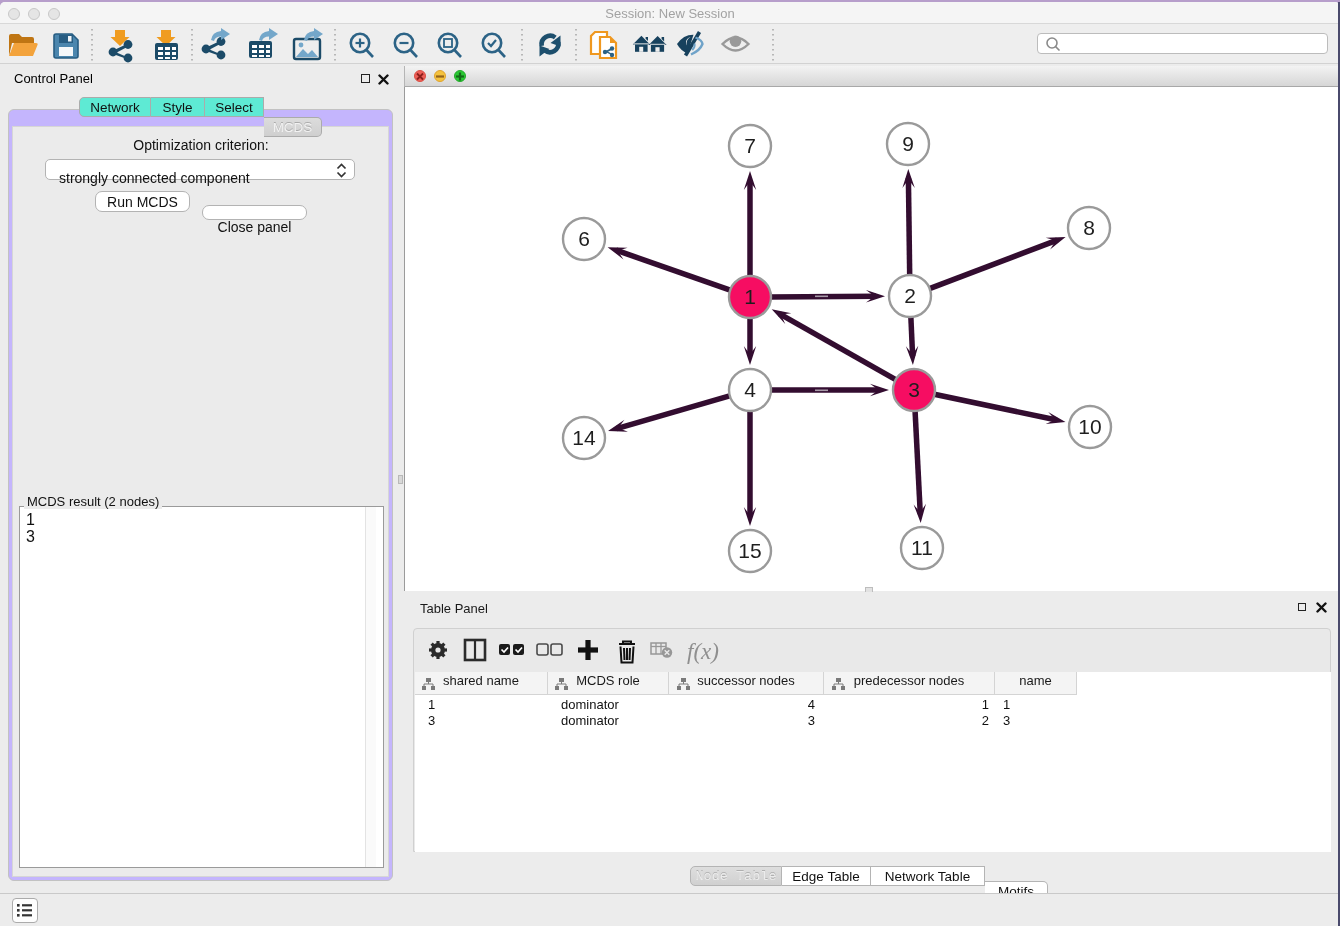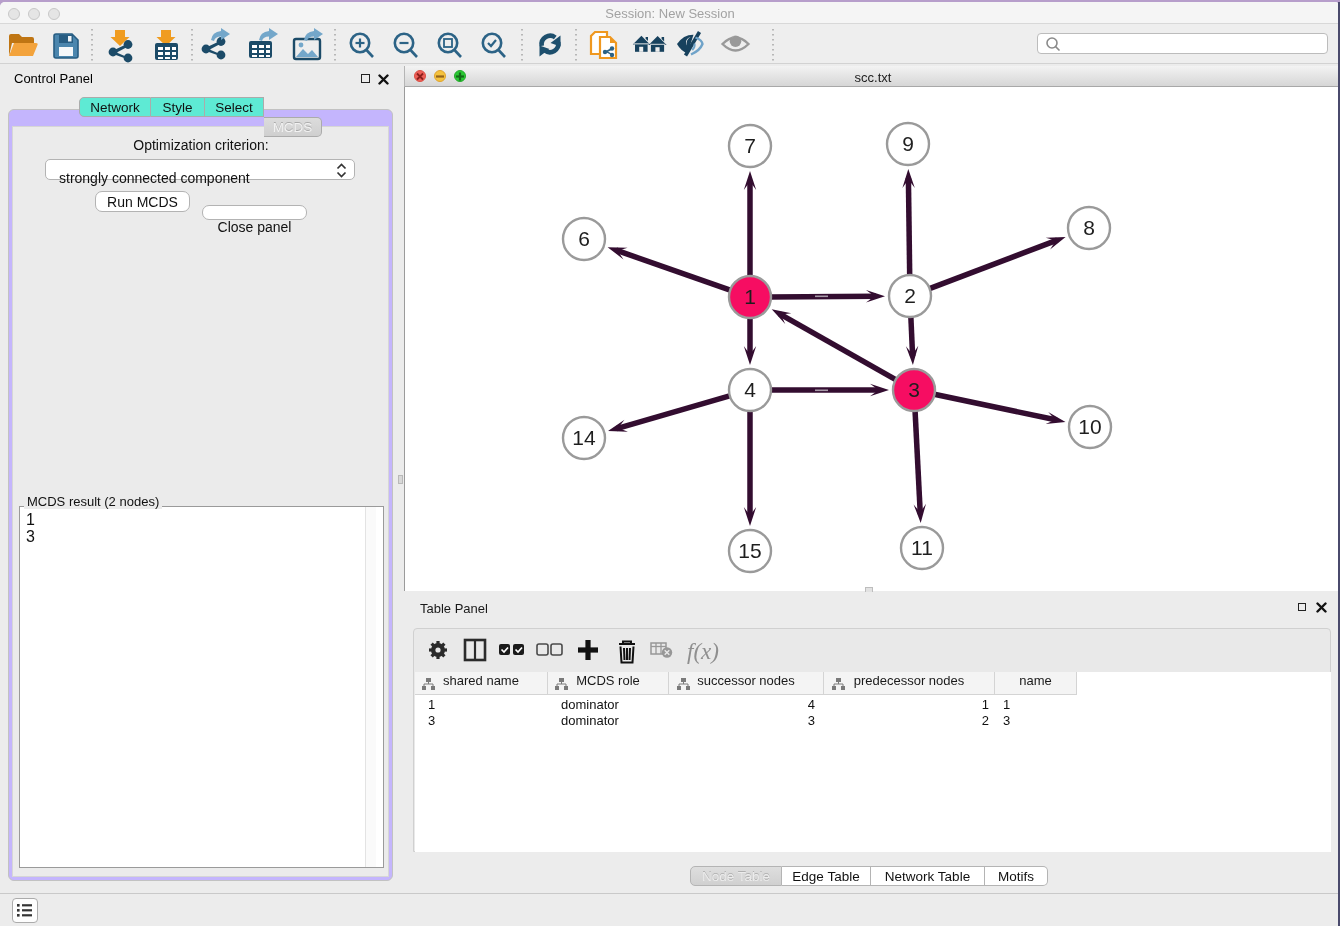--- a/index.html
+++ b/index.html
@@ -32,21 +32,21 @@
 
 #tpanel { position:absolute; left:404px; top:590px; width:936px; height:301px; background:#ececec; }
 #tp-title { position:absolute; left:16px; top:9px; font-size:13px; color:#1a1a1a; }
 #tp-box { position:absolute; left:9px; top:36px; width:918px; height:224px; background:#e9e9e9; border:1px solid #d0d0d0; border-radius:4px 4px 0 0; }
 #ttable { position:absolute; left:1px; top:43px; width:916px; height:180px; background:#fff; font-size:13px; }
 .hcell { position:absolute; top:0; height:23px; padding-top:4px; background:#f4f4f4; border-right:1px solid #d4d4d4; border-bottom:1px solid #d4d4d4; text-align:center; font-size:13px; color:#1a1a1a; padding-top:1px; }
 .dcell { position:absolute; font-size:13px; color:#111; }
 #btabs { position:absolute; left:286px; top:274px; height:20px; display:flex; font-size:13.5px; }
 .btab { border:1px solid #b4b4b4; border-left:none; background:#fff; color:#111; text-align:center; padding-top:2px; height:20px; }
 .btab:first-child { border-left:1px solid #b4b4b4; border-radius:5px 0 0 5px; }
-.btab:last-child { border-radius:0 5px 5px 0; }
+.btab:last-child { border-radius:0 5px 5px 0;margin-top:15px; }
 
 #statusbar { position:absolute; left:0; top:891px; width:1340px; height:35px; background:#ececec; border-top:1px solid #c9c9c9; }
 </style>
 </head>
 <body>
 <div id="win">
   <div id="titlebar">
     <div class="tl" style="left:8px;"></div>
     <div class="tl" style="left:28px;"></div>
     <div class="tl" style="left:48px;"></div>
@@ -236,21 +236,20 @@
     <div id="net-title">
       <div class="tl2" style="left:9px;background:#ee5f58;border:1px solid #d94f44;"></div>
       <div class="tl2" style="left:29px;background:#f5c23d;border:1px solid #dfa32e;"></div>
       <div class="tl2" style="left:49px;background:#2ac833;border:1px solid #24a82c;"></div>
       <svg width="72" height="22" style="position:absolute;left:8px;top:4px">
         <path d="M4,3.5 L10,9.5 M10,3.5 L4,9.5" stroke="#8c1f1b" stroke-width="1.8"></path>
         <line x1="23" y1="6.5" x2="31" y2="6.5" stroke="#93631c" stroke-width="2.2"></line>
         <line x1="43" y1="6.5" x2="51" y2="6.5" stroke="#136b18" stroke-width="2.2"></line>
         <line x1="47" y1="2.5" x2="47" y2="10.5" stroke="#136b18" stroke-width="2.2"></line>
       </svg>
-      <div style="position:absolute;left:0;top:4px;width:936px;text-align:center;font-size:13px;color:#1c1c1c;">scc.txt</div>
     </div>
     <div id="canvas">
       <svg width="935" height="505" font-family="Liberation Sans, sans-serif">
 <g stroke="#330D30" stroke-width="5.5">
 <line x1="345.0" y1="190.5" x2="345.0" y2="93.0"></line>
 <line x1="326.6" y1="203.6" x2="211.1" y2="163.2"></line>
 <line x1="364.5" y1="209.9" x2="471.0" y2="209.2"></line>
 <line x1="345.0" y1="229.5" x2="345.0" y2="269.0"></line>
 <line x1="504.7" y1="189.5" x2="503.4" y2="91.0"></line>
 <line x1="523.2" y1="202.1" x2="652.2" y2="153.1"></line>
@@ -405,21 +404,21 @@
         <div class="dcell" style="left:409px;top:25px;width:165px;text-align:right;">1</div>
         <div class="dcell" style="left:588px;top:25px;">1</div>
         <div class="dcell" style="left:13px;top:41px;">3</div>
         <div class="dcell" style="left:146px;top:41px;">dominator</div>
         <div class="dcell" style="left:254px;top:41px;width:146px;text-align:right;">3</div>
         <div class="dcell" style="left:409px;top:41px;width:165px;text-align:right;">2</div>
         <div class="dcell" style="left:588px;top:41px;">3</div>
       </div>
     </div>
     <div id="btabs">
-      <div class="btab" style="width:92px;background:linear-gradient(#dedede,#d0d0d0);color:#ececec;text-shadow:0 -1px 0 #b0b0b0;">Node Table</div>
+      <div class="btab" style="width:92px;background:linear-gradient(#dedede,#d0d0d0);color:#ececec;text-shadow:0 -1px 0 #b0b0b0;font-family:Liberation Mono, monospace;">Node Table</div>
       <div class="btab" style="width:89px;">Edge Table</div>
       <div class="btab" style="width:114px;">Network Table</div>
       <div class="btab" style="width:63px;">Motifs</div>
     </div>
   </div>
   <div id="statusbar">
     <div class="abs" style="left:12px;top:4px;width:26px;height:25px;background:#fdfdfd;border:1px solid #ababab;border-radius:4px;">
       <svg width="16" height="15" style="position:absolute;left:4px;top:4px">
         <g fill="#333">
             <rect x="0" y="1" width="2.6" height="2.6"></rect>

